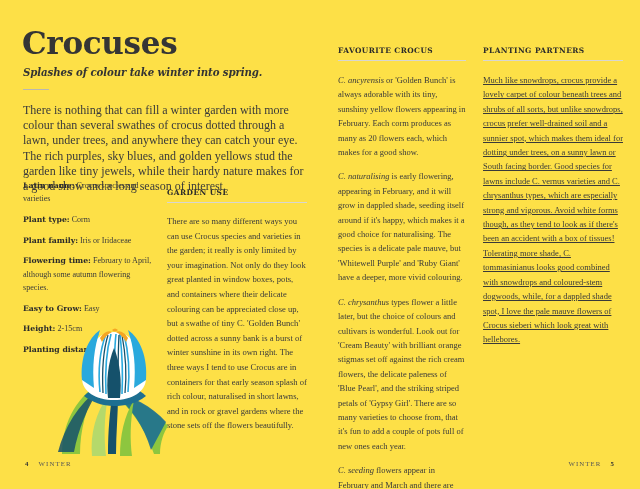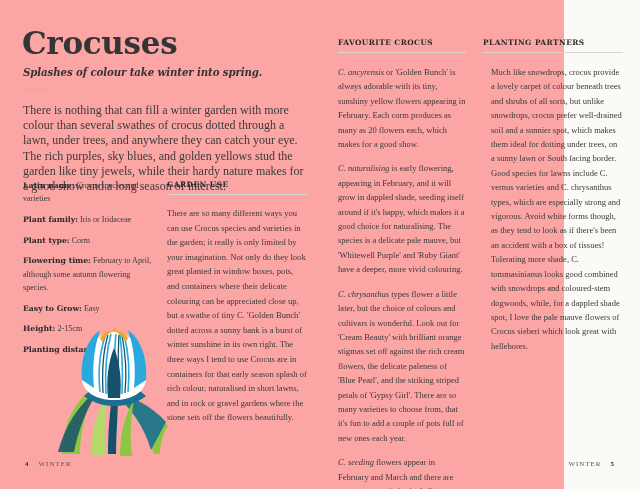--- a/index.html
+++ b/index.html
@@ -9,23 +9,23 @@
   body {
     width: 640px;
     height: 489px;
     background: #fbfaf7;
     font-family: "Liberation Serif", serif;
     color: #2d2d2d;
     overflow: hidden;
   }
   .page {
     position: relative;
-    width: 564px;
+    width: 640px;
     height: 489px;
-    background: #fca5a5;
+    background: #fde047;
     box-sizing: border-box;
   }
 
   
   .left-page {
     position: absolute;
     left: 0; top: 0;
     width: 320px; height: 489px;
   }
   .title {
@@ -87,20 +87,21 @@
     position: absolute;
     left: 167px; top: 180px;
     width: 140px;
   }
   .col-head {
     font-family: "DejaVu Serif", serif;
     font-weight: 700;
     font-size: 7.4px;
     letter-spacing: 0.45px;
     color: #2b2b2b;
+    margin-top: 8px;
   }
   .col-rule {
     margin-top: 5px;
     width: 100%;
     height: 1px;
     background: #d8d6d1;
   }
   .col-body {
     margin-top: 11px;
     font-family: "Liberation Serif", serif;
@@ -132,21 +133,21 @@
     position: absolute;
     left: 163px; top: 38px;
     width: 140px;
   }
   .col-fav .col-body, .col-partners .col-body {
     margin-top: 12px;
     font-size: 8.5px;
     line-height: 14.4px;
   }
   .col-fav .col-body p { margin: 0 0 10px 0; }
-  .col-partners .col-body p { margin: 0 0 10px 8px; }
+  .col-partners .col-body p { margin: 0 0 10px 0; text-decoration: underline; }
   em.sp { font-style: italic; }
 
   
   .footer-left {
     position: absolute;
     left: 25px; bottom: 22px;
     font-family: "Liberation Serif", serif;
     font-size: 6.8px;
     letter-spacing: 1.1px;
     color: #555;
@@ -177,26 +178,26 @@
     <div class="subtitle">Splashes of colour take winter into spring.</div>
     <div class="rule-short"></div>
     <div class="intro">There is nothing that can fill a winter garden with more colour than several swathes of crocus dotted through a lawn, under trees, and anywhere they can catch your eye. The rich purples, sky blues, and golden yellows stud the garden like tiny jewels, while their hardy nature makes for a good show and a long season of interest.</div>
 
     <div class="facts">
       <div class="fact">
         <b>Latin name:</b>
         <span>Crocus species and varieties</span>
       </div>
       <div class="fact">
+        <b>Plant type:</b>
+        <span>Corm</span>
+      </div>
+      <div class="fact">
         <b>Plant family:</b>
         <span>Iris or Iridaceae</span>
-      </div>
-      <div class="fact">
-        <b>Plant type:</b>
-        <span>Corm</span>
       </div>
       <div class="fact">
         <b>Flowering time:</b>
         <span>February to April, although some autumn flowering species.</span>
       </div>
       <div class="fact">
         <b>Easy to Grow:</b>
         <span>Easy</span>
       </div>
       <div class="fact">

